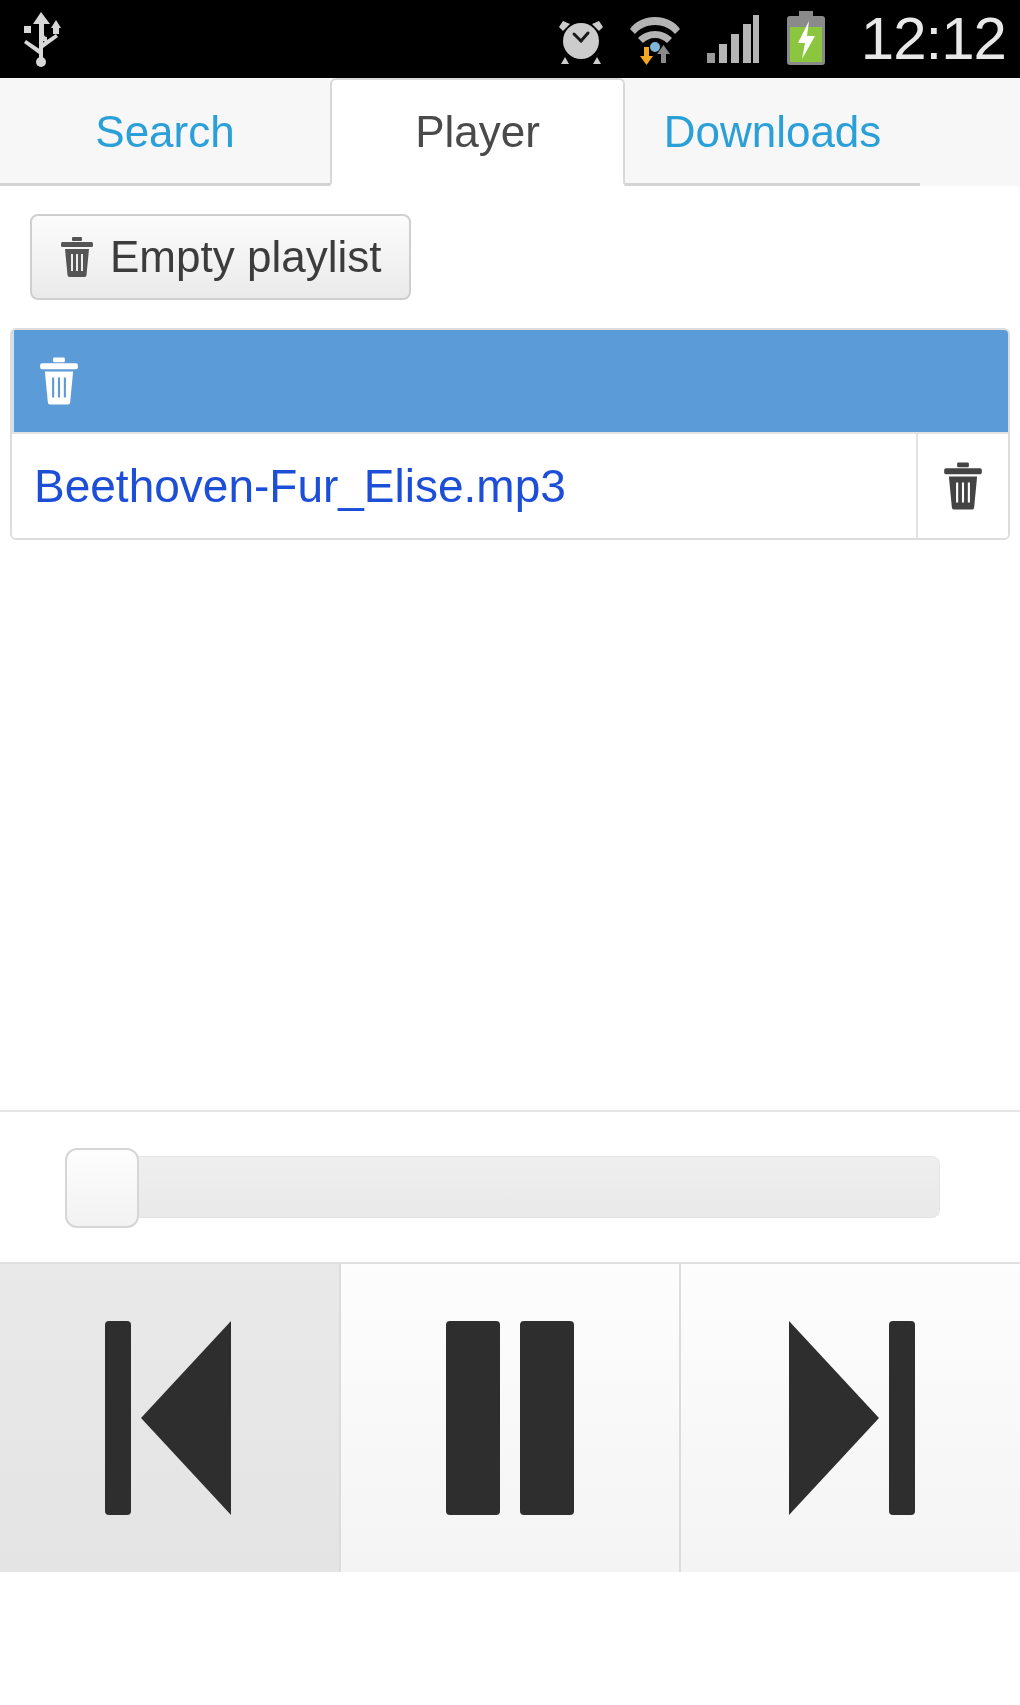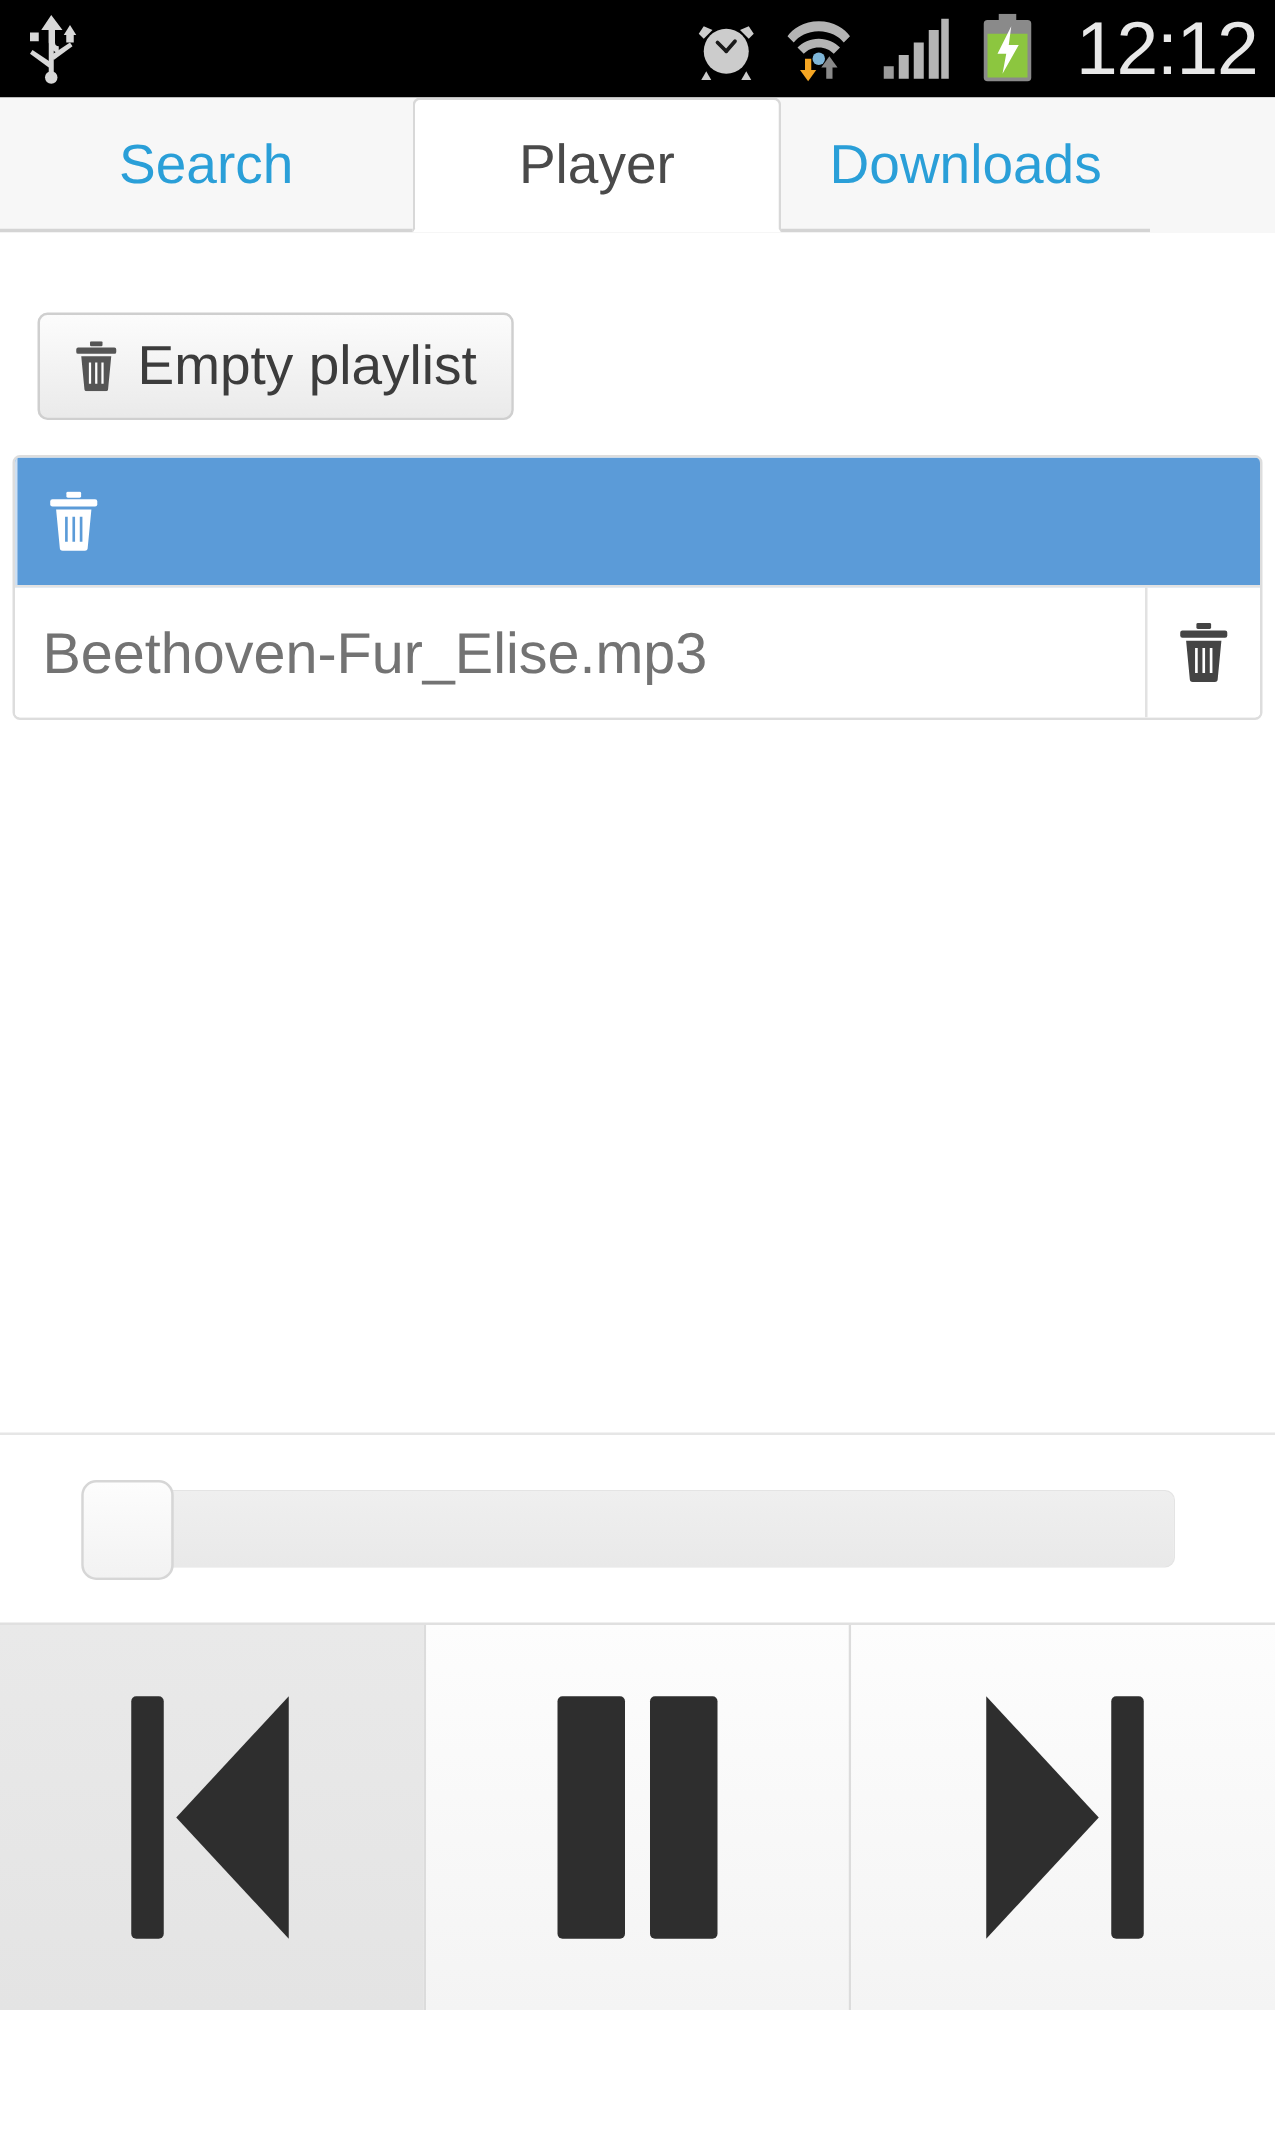--- a/index.html
+++ b/index.html
@@ -113,21 +113,20 @@
     gap: 16px;
     height: 86px;
     padding: 0 28px;
     background: linear-gradient(180deg, #fcfcfc 0%, #eaeaea 100%);
     border: 2px solid #cfcfcf;
     border-radius: 8px;
     font-size: 44px;
     color: #3c3c3c;
     font-family: "Liberation Sans", sans-serif;
     cursor: pointer;
-    margin-top: 36px;
   }
   .trash-glyph { width: 34px; height: 40px; display: block; }
 
   
   .playlist {
     margin: 28px 10px 0 10px;
     border: 2px solid #dddddd;
     border-radius: 6px;
     overflow: hidden;
     background: #ffffff;
@@ -141,21 +140,21 @@
     cursor: pointer;
   }
   .track-row:last-child { border-bottom: none; }
   .track-row.selected { background: #5b9bd8; }
   .track-name {
     flex: 1;
     display: flex;
     align-items: center;
     padding-left: 22px;
     font-size: 46px;
-    color: #737373;
+    color: #1d4ed8;
     white-space: nowrap;
     overflow: hidden;
     font-family: "Liberation Sans", sans-serif;
   }
   .track-row.selected .track-name { color: #ffffff; }
   .track-del {
     width: 92px;
     display: flex;
     align-items: center;
     justify-content: center;

